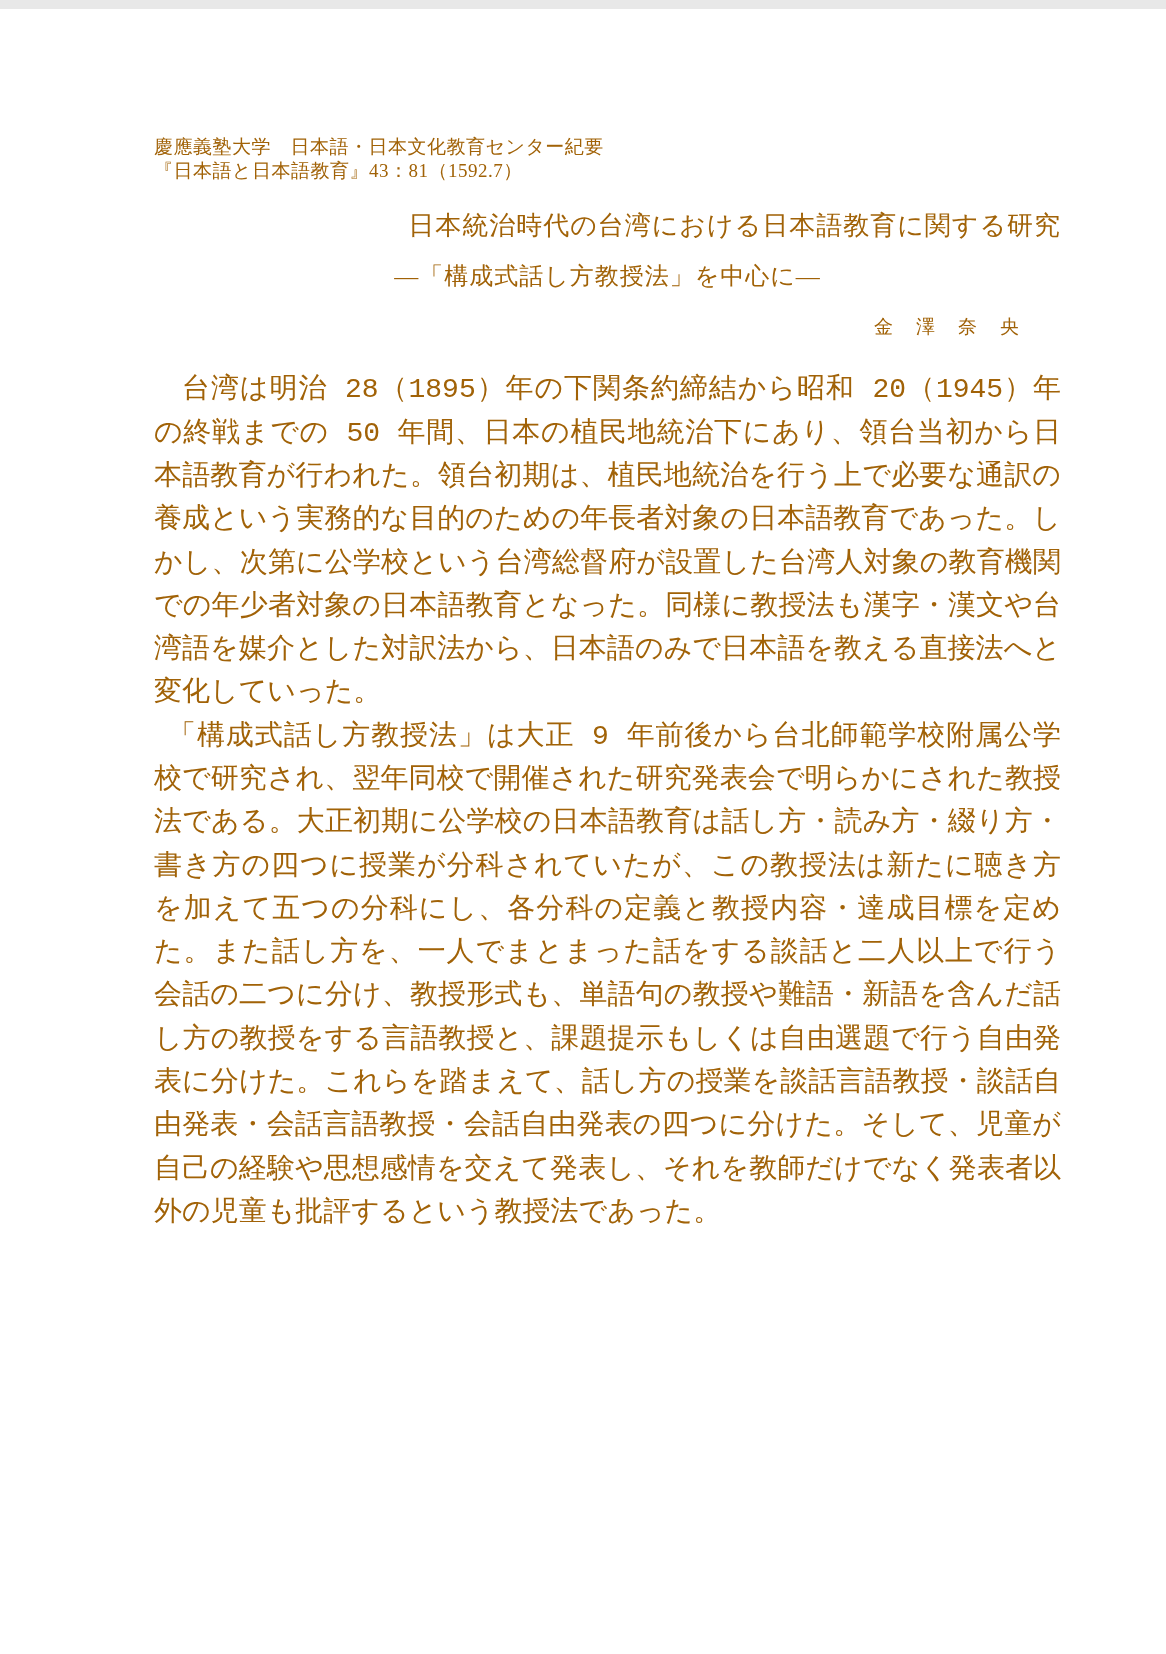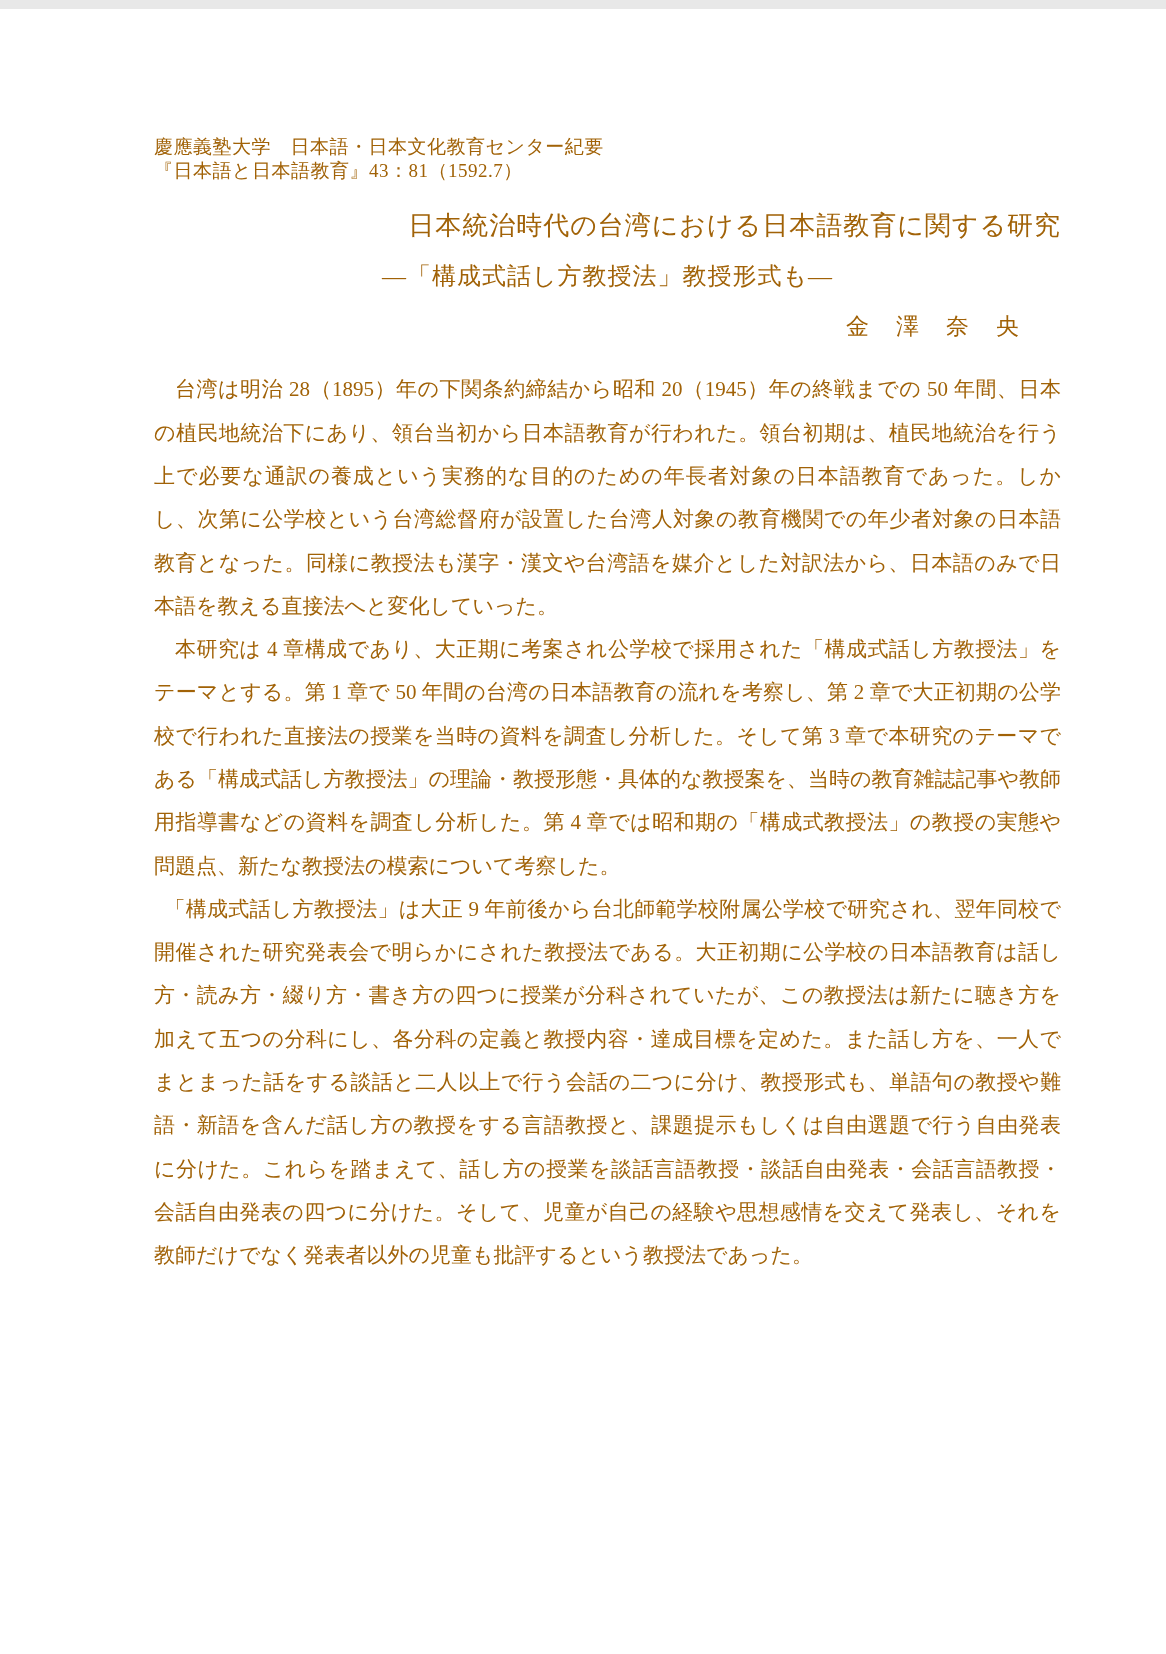--- a/index.html
+++ b/index.html
@@ -46,30 +46,31 @@
     margin-top: 14px;
     font-size: 24px;
     line-height: 32px;
     text-align: center;
     font-weight: normal;
     letter-spacing: 1px;
   }
   .author {
     margin-top: 16px;
     padding-right: 40px;
-    font-size: 23px;
+    font-size: 19px;
     line-height: 30px;
     text-align: right;
     letter-spacing: 2px;
   }
   .abstract {
     margin-top: 26px;
-    font-size: 21px;
+    font-size: 28px;
     line-height: 43.3px;
     text-align: justify;
+    font-family: Liberation Mono, monospace;
   }
   .abstract p {
     margin: 0;
     text-indent: 1em;
   }
   .abstract p.bracket-start {
     text-indent: 0.5em;
   }
 </style>
 </head>
@@ -78,23 +79,22 @@
 <div class="page">
 
   <div class="journal-header">
     <span class="line">慶應義塾大学　日本語・日本文化教育センター紀要</span>
     <span class="line">『日本語と日本語教育』43：81（1592.7）</span>
   </div>
 
 
   <h1 class="paper-title">日本統治時代の台湾における日本語教育に関する研究</h1>
 
-  <h2 class="paper-subtitle">―「構成式話し方教授法」教授形式も―</h2>
+  <h2 class="paper-subtitle">―「構成式話し方教授法」を中心に―</h2>
 
   <div class="author">金　澤　奈　央</div>
 
   <div class="abstract">
     <p>台湾は明治 28（1895）年の下関条約締結から昭和 20（1945）年の終戦までの 50 年間、日本の植民地統治下にあり、領台当初から日本語教育が行われた。領台初期は、植民地統治を行う上で必要な通訳の養成という実務的な目的のための年長者対象の日本語教育であった。しかし、次第に公学校という台湾総督府が設置した台湾人対象の教育機関での年少者対象の日本語教育となった。同様に教授法も漢字・漢文や台湾語を媒介とした対訳法から、日本語のみで日本語を教える直接法へと変化していった。</p>
-    <p>本研究は 4 章構成であり、大正期に考案され公学校で採用された「構成式話し方教授法」をテーマとする。第 1 章で 50 年間の台湾の日本語教育の流れを考察し、第 2 章で大正初期の公学校で行われた直接法の授業を当時の資料を調査し分析した。そして第 3 章で本研究のテーマである「構成式話し方教授法」の理論・教授形態・具体的な教授案を、当時の教育雑誌記事や教師用指導書などの資料を調査し分析した。第 4 章では昭和期の「構成式教授法」の教授の実態や問題点、新たな教授法の模索について考察した。</p>
     <p class="bracket-start">「構成式話し方教授法」は大正 9 年前後から台北師範学校附属公学校で研究され、翌年同校で開催された研究発表会で明らかにされた教授法である。大正初期に公学校の日本語教育は話し方・読み方・綴り方・書き方の四つに授業が分科されていたが、この教授法は新たに聴き方を加えて五つの分科にし、各分科の定義と教授内容・達成目標を定めた。また話し方を、一人でまとまった話をする談話と二人以上で行う会話の二つに分け、教授形式も、単語句の教授や難語・新語を含んだ話し方の教授をする言語教授と、課題提示もしくは自由選題で行う自由発表に分けた。これらを踏まえて、話し方の授業を談話言語教授・談話自由発表・会話言語教授・会話自由発表の四つに分けた。そして、児童が自己の経験や思想感情を交えて発表し、それを教師だけでなく発表者以外の児童も批評するという教授法であった。</p>
   </div>
 
 </div>
 
 </body></html>

